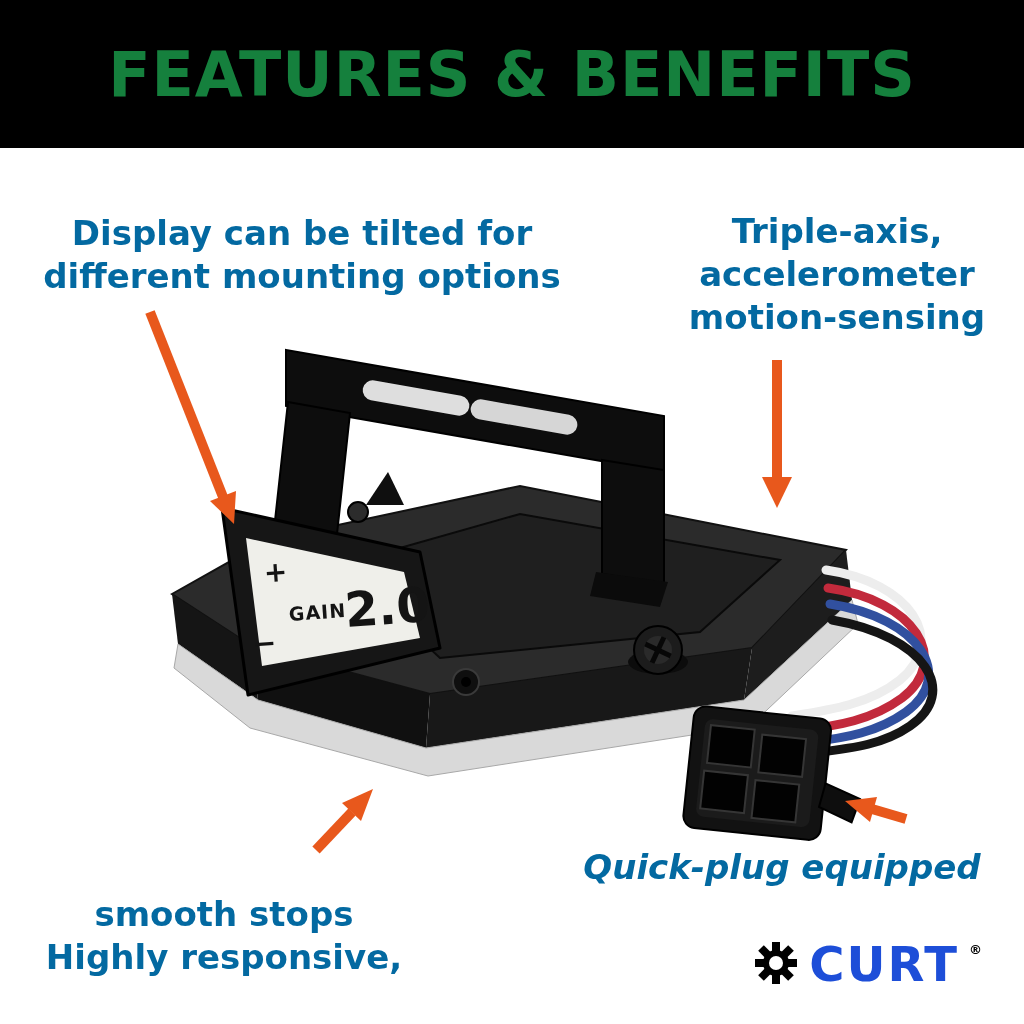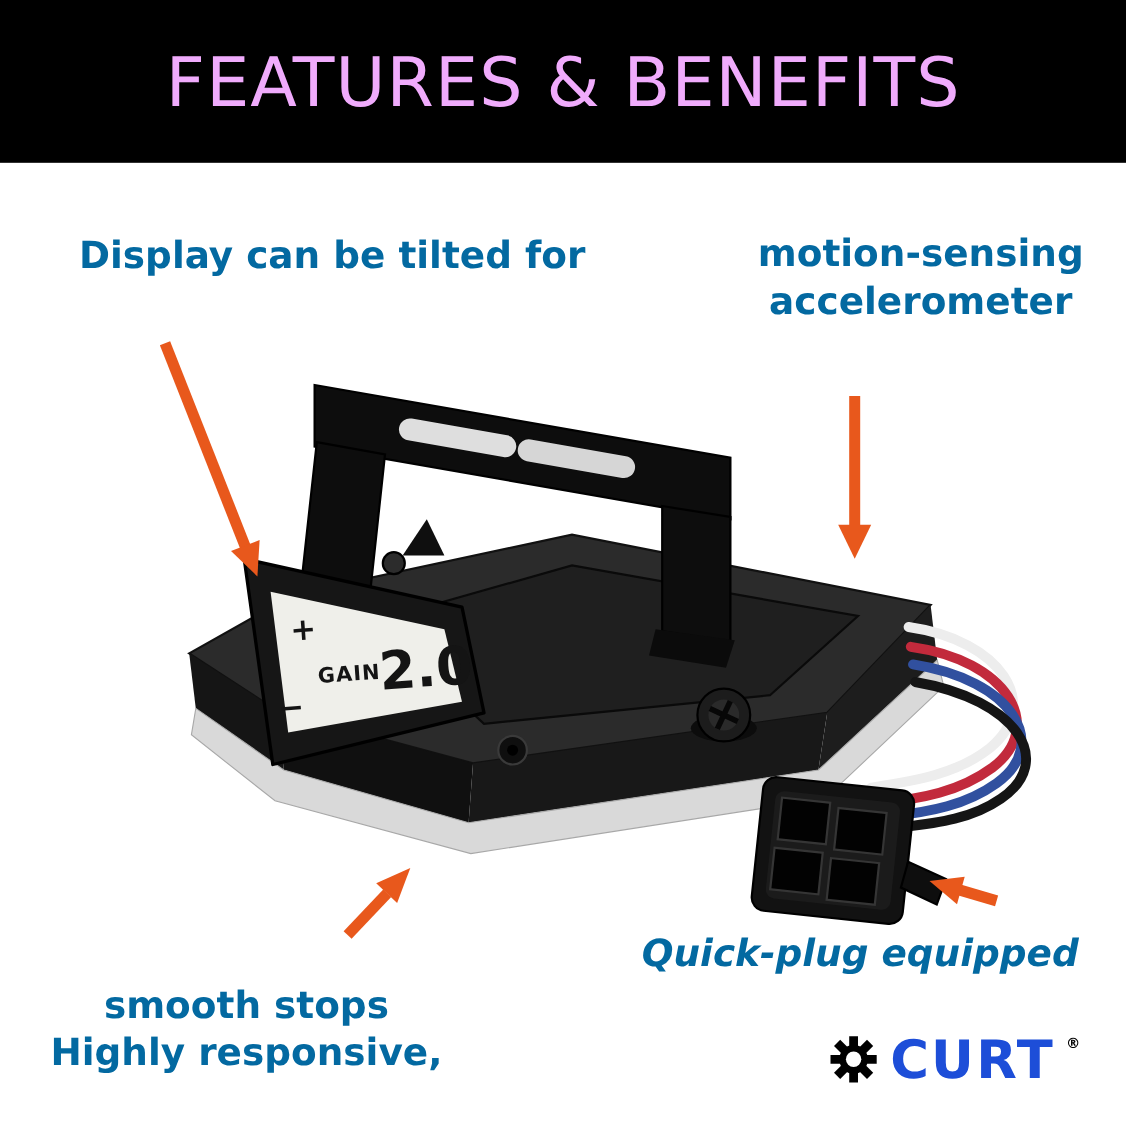--- a/index.html
+++ b/index.html
@@ -5,21 +5,21 @@
   html,body { margin:0; padding:0; background:#ffffff; }
   body {
     width:1024px; height:1024px; position:relative; overflow:hidden;
     font-family:"DejaVu Sans","Liberation Sans",sans-serif;
   }
   .banner {
     position:absolute; top:0; left:0; width:1024px; height:148px;
     background:#000000; display:flex; align-items:center; justify-content:center;
   }
   .banner .title {
-    color:#f0abfc; font-size:62px; font-weight:400; letter-spacing:1px;
+    color:#15803d; font-size:62px; font-weight:700; letter-spacing:1px;
     margin:0; white-space:nowrap;
   }
   .callout {
     position:absolute; text-align:center; color:#0369a1;
     font-weight:700; font-size:34px; line-height:1.26;
   }
   .callout .line { white-space:nowrap; }
   #co-display    { left:28px;  top:212px; width:548px; }
   #co-accel      { left:662px; top:210px; width:350px; }
   #co-smooth     { left:12px;  top:893px; width:424px; }
@@ -131,25 +131,27 @@
     </g>
     <g>
       <line x1="906" y1="819" x2="872" y2="809" stroke="#E8581C" stroke-width="10"></line>
       <polygon points="845,801 877,797 870,822" fill="#E8581C"></polygon>
     </g>
   </g>
 </svg>
 
 <div id="co-display" class="callout">
   <div class="line">Display can be tilted for</div>
+  <div class="line">different mounting options</div>
 </div>
 
 <div id="co-accel" class="callout">
+  <div class="line">Triple-axis,</div>
+  <div class="line">accelerometer</div>
   <div class="line">motion-sensing</div>
-  <div class="line">accelerometer</div>
 </div>
 
 <div id="co-smooth" class="callout">
   <div class="line">smooth stops</div>
   <div class="line">Highly responsive,</div>
 </div>
 
 <div id="co-quickplug" class="callout">
   <div class="line">Quick-plug equipped</div>
 </div>

